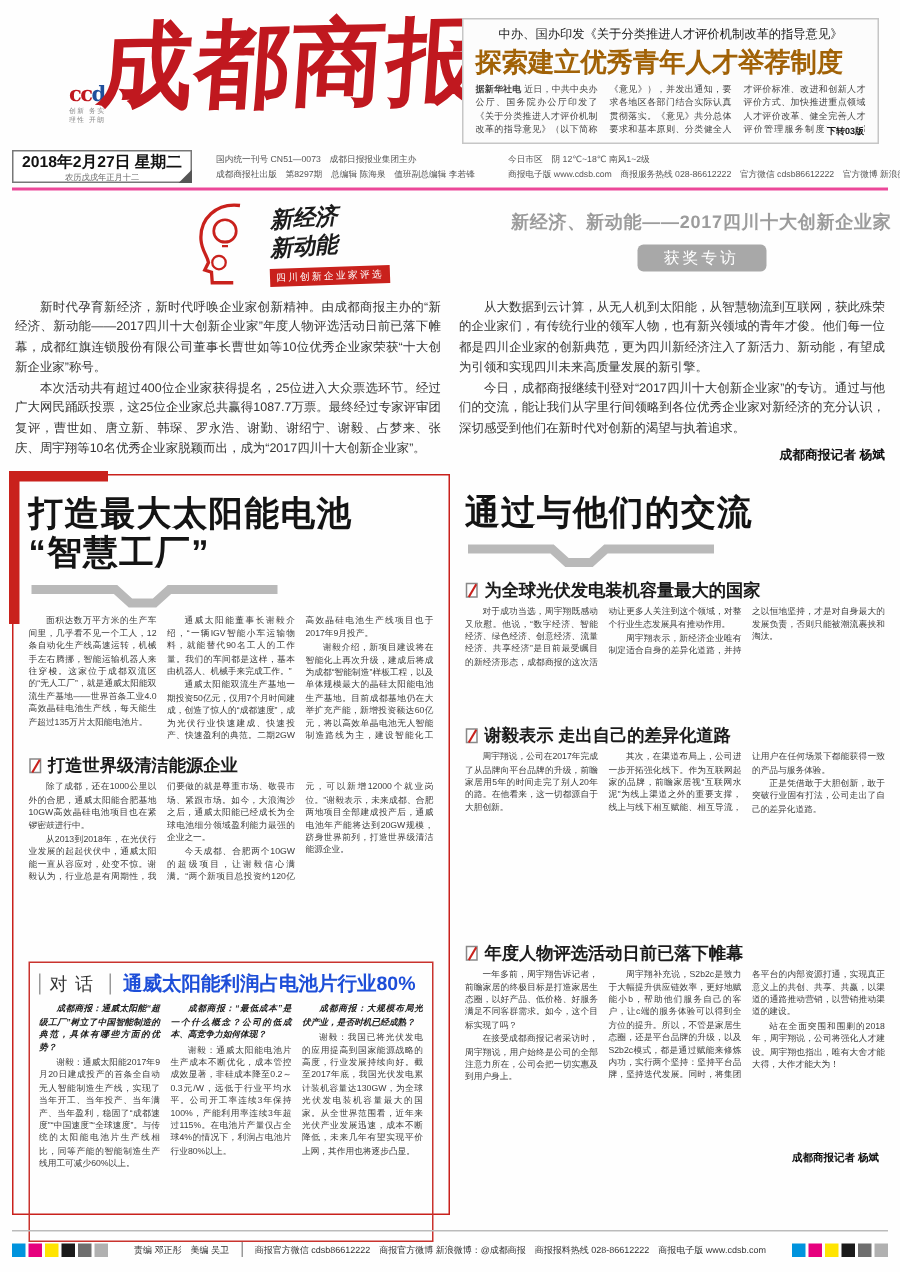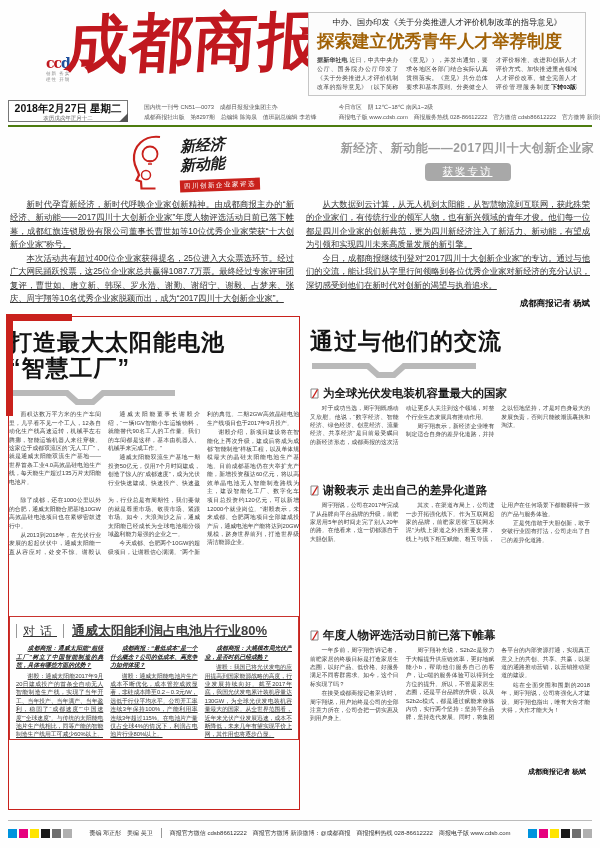--- a/index.html
+++ b/index.html
@@ -23,58 +23,58 @@
   .top-article {
     position:absolute; left:308px; top:12px; width:278px; height:84px;
     border:1px solid #c6c6c6; background:#fcfcfc; padding:4px 8px 10px;
   }
   .ta-kicker { font-size:8.2px; color:#222; text-align:center; white-space:nowrap; }
   .ta-headline { font-size:17.5px; font-weight:bold; color:#a16207; text-align:left; margin:1px 0 3px; white-space:nowrap;font-family:Liberation Serif, serif; }
   .ta-body { column-count:3; column-gap:8px; font-size:6px; line-height:1.5; text-align:justify; color:#444; height:40px; overflow:hidden; }
   .ta-body b { font-weight:bold; }
   .ta-jump { position:absolute; right:9px; bottom:3px; font-size:6px; font-weight:bold; color:#111; background:#fcfcfc; }
   
-  .dateline { position:absolute; left:8px; top:100px; width:584px; height:27px; border-bottom:2px solid #4d7c0f; display:flex; align-items:flex-start; }
+  .dateline { position:absolute; left:8px; top:100px; width:584px; height:27px; border-bottom:2px solid #ec4899; display:flex; align-items:flex-start; }
   .date-box { position:relative; width:120px; height:22px; border:1px solid #777; text-align:center; background:#fff; flex:none; }
   .date-main { font-size:10.5px; font-weight:bold; color:#111; line-height:1.2; margin-top:1px; }
   .date-lunar { font-size:5.5px; color:#666; }
   .date-fold { position:absolute; right:-1px; bottom:-1px; width:0; height:0; border-left:9px solid transparent; border-bottom:9px solid #555; }
   .pub-info, .weather-info { font-size:5.8px; color:#555; line-height:1.8; padding-top:2px; white-space:nowrap; }
   .pub-info { margin-left:16px; }
   .weather-info { margin-left:22px; }
   
   .campaign { position:absolute; left:0; top:132px; width:600px; height:62px; }
   .campaign-logo { position:absolute; left:126px; top:2px; display:flex; gap:4px; align-items:flex-start; }
   .logo-calligraphy { font-family:"DejaVu Serif",serif; font-weight:bold; font-style:italic; font-size:15px; color:#1c1c1c; line-height:1.15; transform:rotate(-4deg); margin-top:2px; }
   .logo-subbox { display:inline-block; background:#c9211c; color:#fff; font-size:6.5px; letter-spacing:1.5px; padding:1.5px 4px; margin-top:3px; transform:rotate(-2deg); }
   .campaign-banner { position:absolute; left:335px; top:8px; width:265px; text-align:center; }
   .banner-text { font-size:12px; font-weight:bold; color:#9c9c9c; letter-spacing:0.5px; white-space:nowrap; }
-  .banner-badge { display:inline-block; background:#a8a8a8; color:#fff; font-size:10.5px; letter-spacing:2px; padding:2px 18px; border-radius:4px; margin-top:6px;text-decoration:underline; }
+  .banner-badge { display:inline-block; background:#a8a8a8; color:#fff; font-size:10.5px; letter-spacing:2px; padding:2px 18px; border-radius:4px; margin-top:6px; }
   
   .intro { position:absolute; left:10px; top:198px; width:580px; height:114px; display:flex; gap:12px; overflow:hidden; }
   .intro-col { flex:1; font-size:8.3px; line-height:1.62; text-align:justify; color:#353535; }
-  .intro-col p { text-indent:2em;text-decoration:underline; }
+  .intro-col p { text-indent:2em; }
   .intro-byline { text-align:right; font-weight:bold; font-size:8.5px; color:#111; margin-top:5px; text-indent:0 !important; }
   
   .article { position:absolute; top:316px; height:494px; }
-  .article-left { left:8px; width:292px; border:1px solid #c9211c; padding:12px 0 8px; }
+  .article-left { left:8px; width:292px; border:1px solid #c9211c; padding:12px 10px 8px; }
   .corner-accent { position:absolute; left:-3px; top:-3px; width:66px; height:102px; border-left:7px solid #c9211c; border-top:7px solid #c9211c; }
   .article-right { left:306px; width:286px; padding:12px 2px 8px 4px; }
   .art-headline { font-size:23px; font-weight:bold; color:#141414; line-height:1.14; letter-spacing:1px; white-space:nowrap; }
   .zigzag { margin:7px 0 4px; display:block; }
   .sec-header { display:flex; align-items:center; gap:4px; font-size:11.5px; font-weight:bold; color:#1b1b1b; margin:7px 0 3px; white-space:nowrap; }
   .sec-cols { column-count:3; column-gap:7px; font-size:5.8px; line-height:1.45; text-align:justify; color:#3c3c3c; overflow:hidden; }
   .sec-cols p { text-indent:2em; margin-bottom:1px; }
   .h-sec1L { height:86px; } .h-sec2L { height:112px; }
   .h-sec1R { height:72px; } .h-sec2R { height:120px; } .h-sec3R { height:118px; }
-  .dialog-box { border:1px solid #c9332e; margin-top:8px; padding:4px 6px 5px; height:124px; overflow:hidden;text-decoration:underline; }
+  .dialog-box { border:1px solid #c9332e; margin-top:8px; padding:4px 6px 5px; height:187px; overflow:hidden; }
   .dialog-header { display:flex; align-items:center; gap:6px; margin:1px 0 4px; }
   .dlg-bar { width:1px; height:14px; background:#999; }
   .dlg-label { font-size:12px; letter-spacing:5px; color:#333; font-family:"DejaVu Serif",serif; }
-  .dlg-title { font-size:13px; font-weight:bold; color:#404040; margin-left:2px; white-space:nowrap; }
+  .dlg-title { font-size:13px; font-weight:bold; color:#1d4ed8; margin-left:2px; white-space:nowrap; }
   .dialog-cols { column-count:3; column-gap:7px; font-size:5.8px; line-height:1.45; text-align:justify; color:#3c3c3c; height:122px; overflow:hidden; }
   .dialog-cols p { text-indent:2em; margin-bottom:2px; }
   .dialog-cols p.q { font-weight:bold; font-style:italic; color:#222; }
   .art-byline { text-align:right; font-weight:bold; font-size:7px; color:#111; margin-top:3px; padding-right:4px; }
   
   .footer { position:absolute; left:8px; bottom:10px; width:584px; border-top:1px solid #bbb; padding-top:7px; display:flex; align-items:center; justify-content:space-between; }
   .color-bars { display:flex; gap:2px; flex:none; }
   .bar { width:9px; height:9px; }
   .footer-center { display:flex; align-items:center; gap:8px; font-size:6px; color:#333; white-space:nowrap; }
   .footer-divider { width:1px; height:10px; background:#999; }
@@ -156,20 +156,27 @@
       <path d="M2 5 H58 L68 14 H84 L94 5 H166" fill="none" stroke="#b9b9b9" stroke-width="6"></path>
     </svg>
 
     <div class="sec-cols h-sec1L">
       <p>面积达数万平方米的生产车间里，几乎看不见一个工人，12条自动化生产线高速运转，机械手左右腾挪，智能运输机器人来往穿梭。这家位于成都双流区的“无人工厂”，就是通威太阳能双流生产基地——世界首条工业4.0高效晶硅电池生产线，每天能生产超过135万片太阳能电池片。</p>
       <p>通威太阳能董事长谢毅介绍，“一辆IGV智能小车运输物料，就能替代90名工人的工作量。我们的车间都是这样，基本由机器人、机械手来完成工作。”</p>
       <p>通威太阳能双流生产基地一期投资50亿元，仅用7个月时间建成，创造了惊人的“成都速度”，成为光伏行业快速建成、快速投产、快速盈利的典范。二期2GW高效晶硅电池生产线项目也于2017年9月投产。</p>
       <p>谢毅介绍，新项目建设将在智能化上再次升级，建成后将成为成都“智能制造”样板工程，以及单体规模最大的晶硅太阳能电池生产基地。目前成都基地仍在大举扩充产能，新增投资额达60亿元，将以高效单晶电池无人智能制造路线为主，建设智能化工厂、数字化车间、物流仓储及相关配套设施，打造最大规模和最先进的通威电池“智慧工厂”。</p>
     </div>
 
+    <div class="sec-header">
+      <svg width="9" height="11" viewBox="0 0 9 11">
+        <path d="M1 1 h7 v9 h-7 z" fill="none" stroke="#888"></path>
+        <path d="M2.5 10 L7.5 1.5" stroke="#c9211c" stroke-width="1.4"></path>
+      </svg>
+      <span>打造世界级清洁能源企业</span>
+    </div>
     <div class="sec-cols h-sec2L">
       <p>除了成都，还在1000公里以外的合肥，通威太阳能合肥基地10GW高效晶硅电池项目也在紧锣密鼓进行中。</p>
       <p>从2013到2018年，在光伏行业发展的起起伏伏中，通威太阳能一直从容应对，处变不惊。谢毅认为，行业总是有周期性，我们要做的就是尊重市场、敬畏市场、紧跟市场。如今，大浪淘沙之后，通威太阳能已经成长为全球电池细分领域盈利能力最强的企业之一。</p>
       <p>今天成都、合肥两个10GW的超级项目，让谢毅信心满满。“两个新项目总投资约120亿元，可以新增12000个就业岗位。”谢毅表示，未来成都、合肥两地项目全部建成投产后，通威电池年产能将达到20GW规模，跻身世界前列，打造世界级清洁能源企业。</p>
     </div>
 
     <div class="dialog-box">
       <div class="dialog-header">
         <div class="dlg-bar"></div>
         <div class="dlg-label">对话</div>

